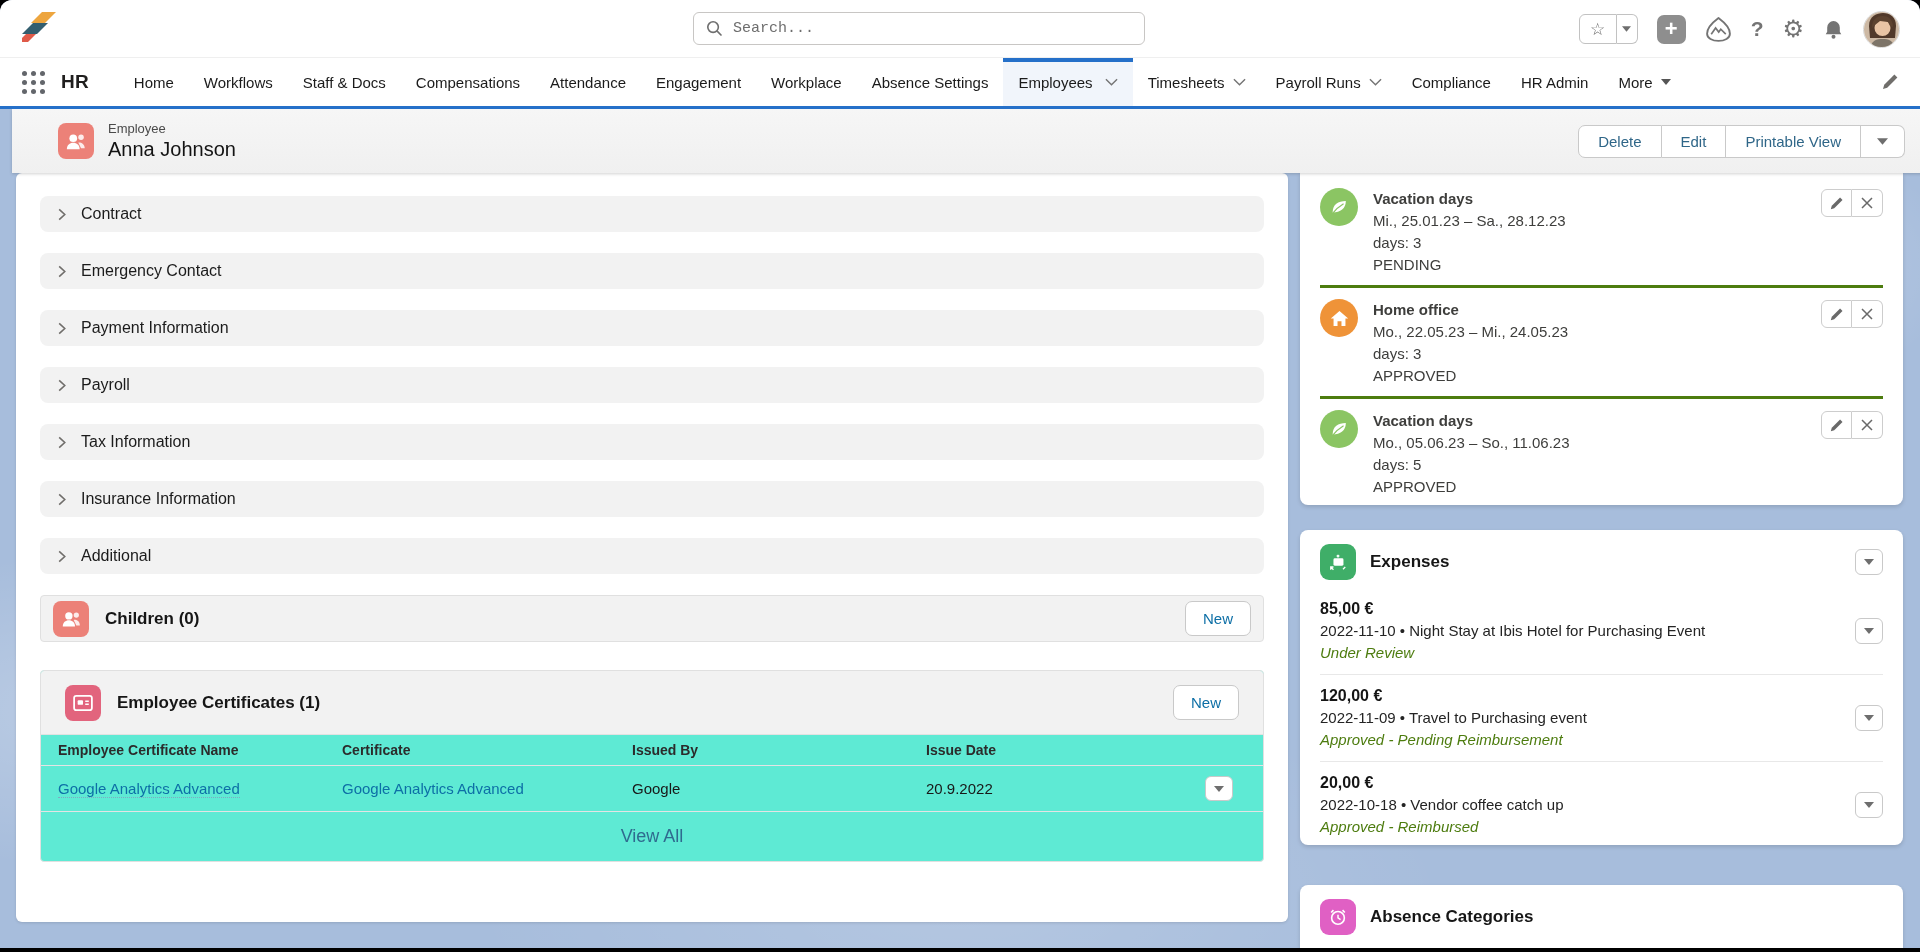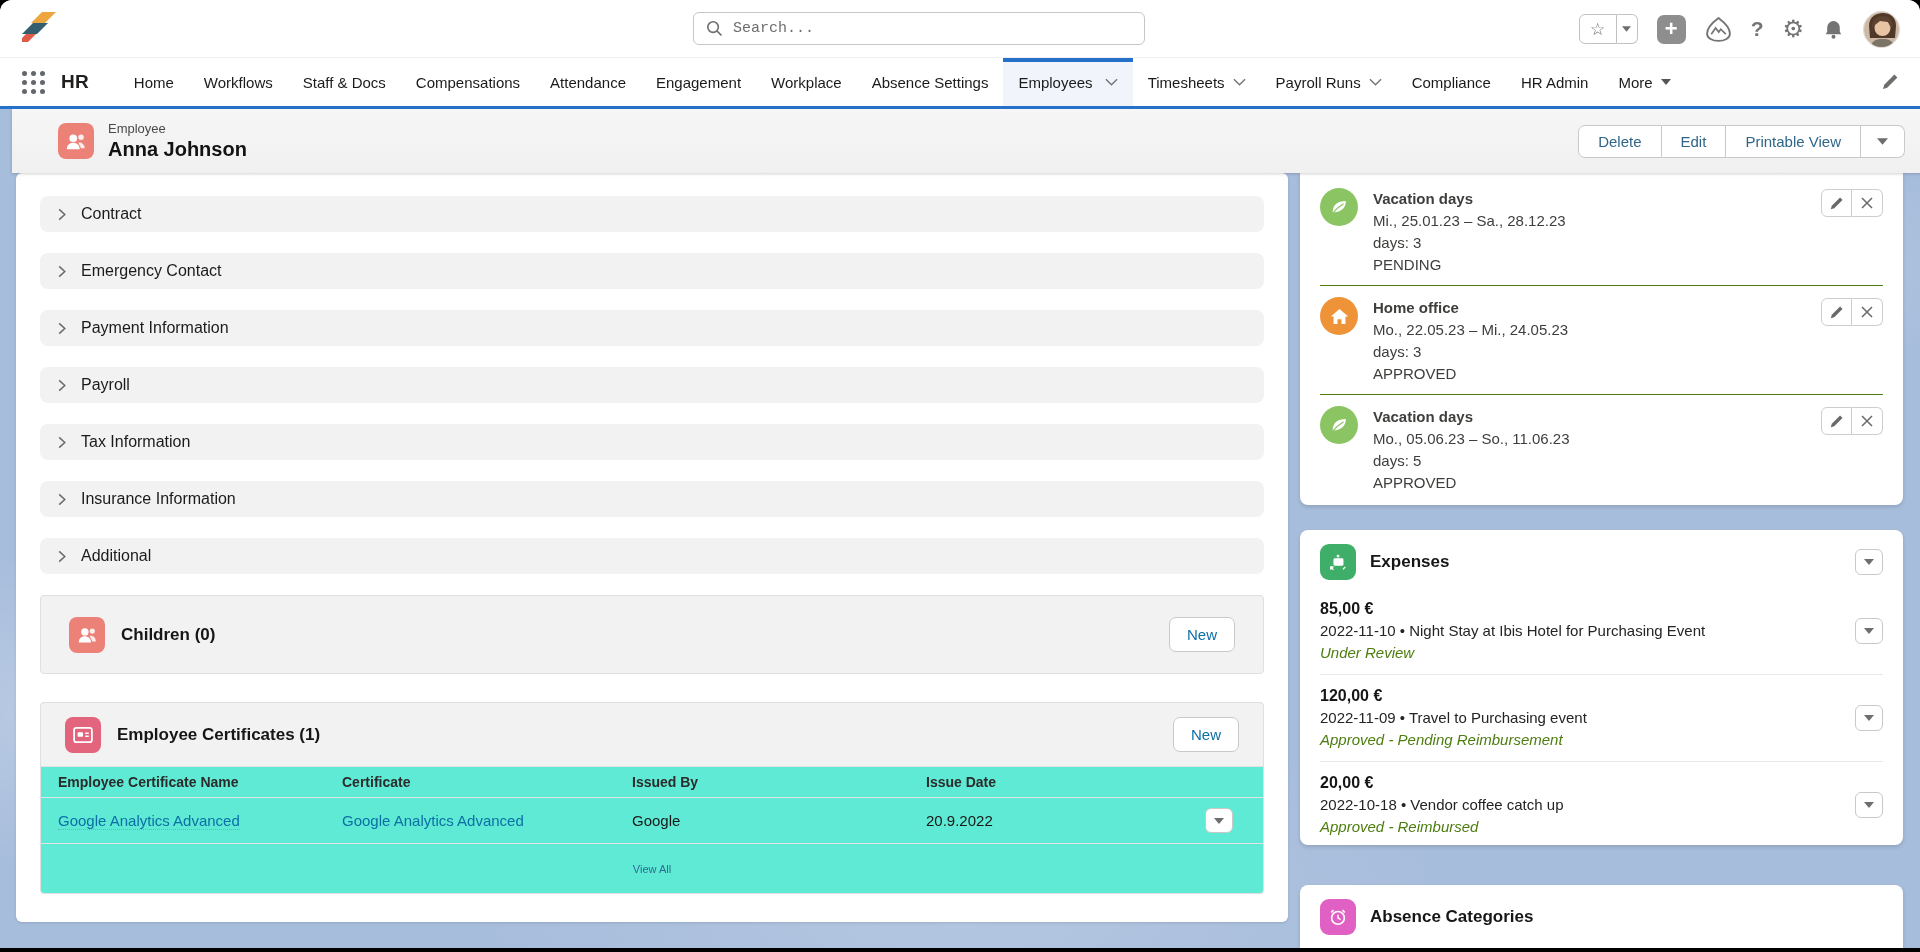--- a/index.html
+++ b/index.html
@@ -35,56 +35,56 @@
   .waffle i { width:5px; height:5px; border-radius:50%; background:#63666b; }
   .app-name { align-self:center; font-size:19px; font-weight:bold; color:#201f1e; margin-right:30px; letter-spacing:.2px; }
   .tab { display:flex; align-items:center; gap:8px; padding:0 15px; font-size:15px; color:#1b1b1b; cursor:pointer; white-space:nowrap; }
   .tab.selected { background:#f1f5fb; box-shadow:inset 0 4px 0 0 #2570c9;gap:12px; }
   .nav-pencil { position:absolute; right:22px; top:0; height:48px; display:flex; align-items:center; }
 
   
   .record-header { position:absolute; left:12px; top:109px; width:100%; height:64px; background:linear-gradient(#f6f6f6,#f0f0f0); box-shadow:0 1px 3px rgba(0,0,0,.18); display:flex; align-items:center; padding:0 27px 0 46px; z-index:28; }
   .entity-icon { width:36px; height:36px; border-radius:8px; background:#ec8178; display:flex; align-items:center; justify-content:center; margin-right:14px; }
   .entity-label { font-size:13px; color:#4a4a4a; margin-bottom:2px; }
-  .record-name { font-size:20px; font-weight:bold; color:#131313; }
+  .record-name { font-size:20px; font-weight:normal; color:#131313; }
   .record-actions { margin-left:auto; display:flex; }
   .rbtn { height:33px; padding:0 19px; background:#fff; border:1px solid #c9c9c9; font-size:15px; color:#2f6688; display:flex; align-items:center; cursor:pointer; }
   .rbtn.first { border-radius:7px 0 0 7px; }
   .rbtn + .rbtn { border-left:none; }
   .rbtn.caret { width:44px; justify-content:center; border-radius:0 7px 7px 0; padding:0; }
 
   
   .main-panel { position:absolute; left:16px; top:173px; width:1272px; height:749px; background:#fff; border-radius:6px; padding:23px 24px 0; overflow:hidden; box-shadow:0 1px 3px rgba(0,0,0,.12); }
   .accordion { height:36px; background:#f2f2f2; border-radius:8px; display:flex; align-items:center; gap:13px; padding:0 15px; margin-bottom:21px; cursor:pointer; }
   .accordion .sec-label { font-size:16px; font-weight:400; color:#1b1b1b; }
 
   .panel-card { border:1px solid #e0e0e0; border-radius:4px; }
-  .children-card { margin-top:18px; height:79px; background:#f2f2f2; display:flex; align-items:center; padding:0 28px; }
+  .children-card { margin-top:18px; height:47px; background:#f2f2f2; display:flex; align-items:center; padding:0 12px; }
   .card-icon { width:36px; height:36px; border-radius:8px; display:flex; align-items:center; justify-content:center; margin-right:16px; flex:none; }
   .card-title { font-size:17px; font-weight:bold; color:#161616; }
   .new-btn { margin-left:auto; height:35px; padding:0 17px; background:#fff; border:1px solid #c9c9c9; border-radius:7px; font-size:15px; color:#0d6fa6; display:flex; align-items:center; cursor:pointer; }
 
   .cert-card { margin-top:28px; height:192px; background:#5eead4; overflow:hidden; }
   .cert-header { height:64px; background:#f2f2f2; display:flex; align-items:center; padding:0 24px; border-bottom:1px solid #e2e2e2; }
   .cert-table { width:100%; }
   .trow { display:grid; grid-template-columns:284px 290px 294px 1fr 58px; align-items:center; padding-left:17px; }
   .thead { height:31px; border-bottom:1px solid #e4e4e4; }
   .thead div { font-size:14px; font-weight:bold; color:#2b2b2b; }
   .tdata { height:46px; border-bottom:1px solid #e4e4e4; font-size:15px; }
   a.cell-link { color:#0d6fa6; text-decoration:none; cursor:pointer; }
   a.cell-link.dotted { border-bottom:1px dotted #7fa9c2; }
   .row-menu { width:28px; height:25px; border:1px solid #c9c9c9; border-radius:6px; background:#fff; display:flex; align-items:center; justify-content:center; cursor:pointer; }
   .view-all-row { height:49px; display:flex; align-items:center; justify-content:center; }
-  .view-all { font-size:11px; color:#2f6b8f; text-decoration:none; cursor:pointer; }
+  .view-all { font-size:18px; color:#2f6b8f; text-decoration:none; cursor:pointer; }
 
   
   .rail-card { position:absolute; left:1300px; width:603px; background:#fff; box-shadow:0 2px 4px rgba(0,0,0,.14); }
   .absences-card { top:172px; height:333px; border-radius:0 0 8px 8px; border-top:1px solid #e7e7e7; padding:4px 20px 0; }
   .abs-entry { display:flex; gap:15px; padding:11px 0 9px; position:relative; }
-  .abs-entry + .abs-entry { border-top:1px solid #4d7c0f; }
+  .abs-entry + .abs-entry { border-top:3px solid #4d7c0f; }
   .circle-icon { width:38px; height:38px; border-radius:50%; flex:none; display:flex; align-items:center; justify-content:center; }
   .abs-lines div { font-size:15px; line-height:22px; color:#3e3e3c; }
   .abs-title { font-weight:bold; color:#1b1b1b; }
   .entry-actions { position:absolute; right:0; top:12px; display:flex; }
   .sbtn { width:31px; height:28px; background:#fff; border:1px solid #cdcdcd; display:flex; align-items:center; justify-content:center; cursor:pointer; }
   .sbtn.first { border-radius:6px 0 0 6px; }
   .sbtn.last { border-radius:0 6px 6px 0; border-left:none; }
 
   .expenses-card { top:530px; height:315px; border-radius:8px; padding:14px 20px 0; }
   .rail-header { display:flex; align-items:center; }

